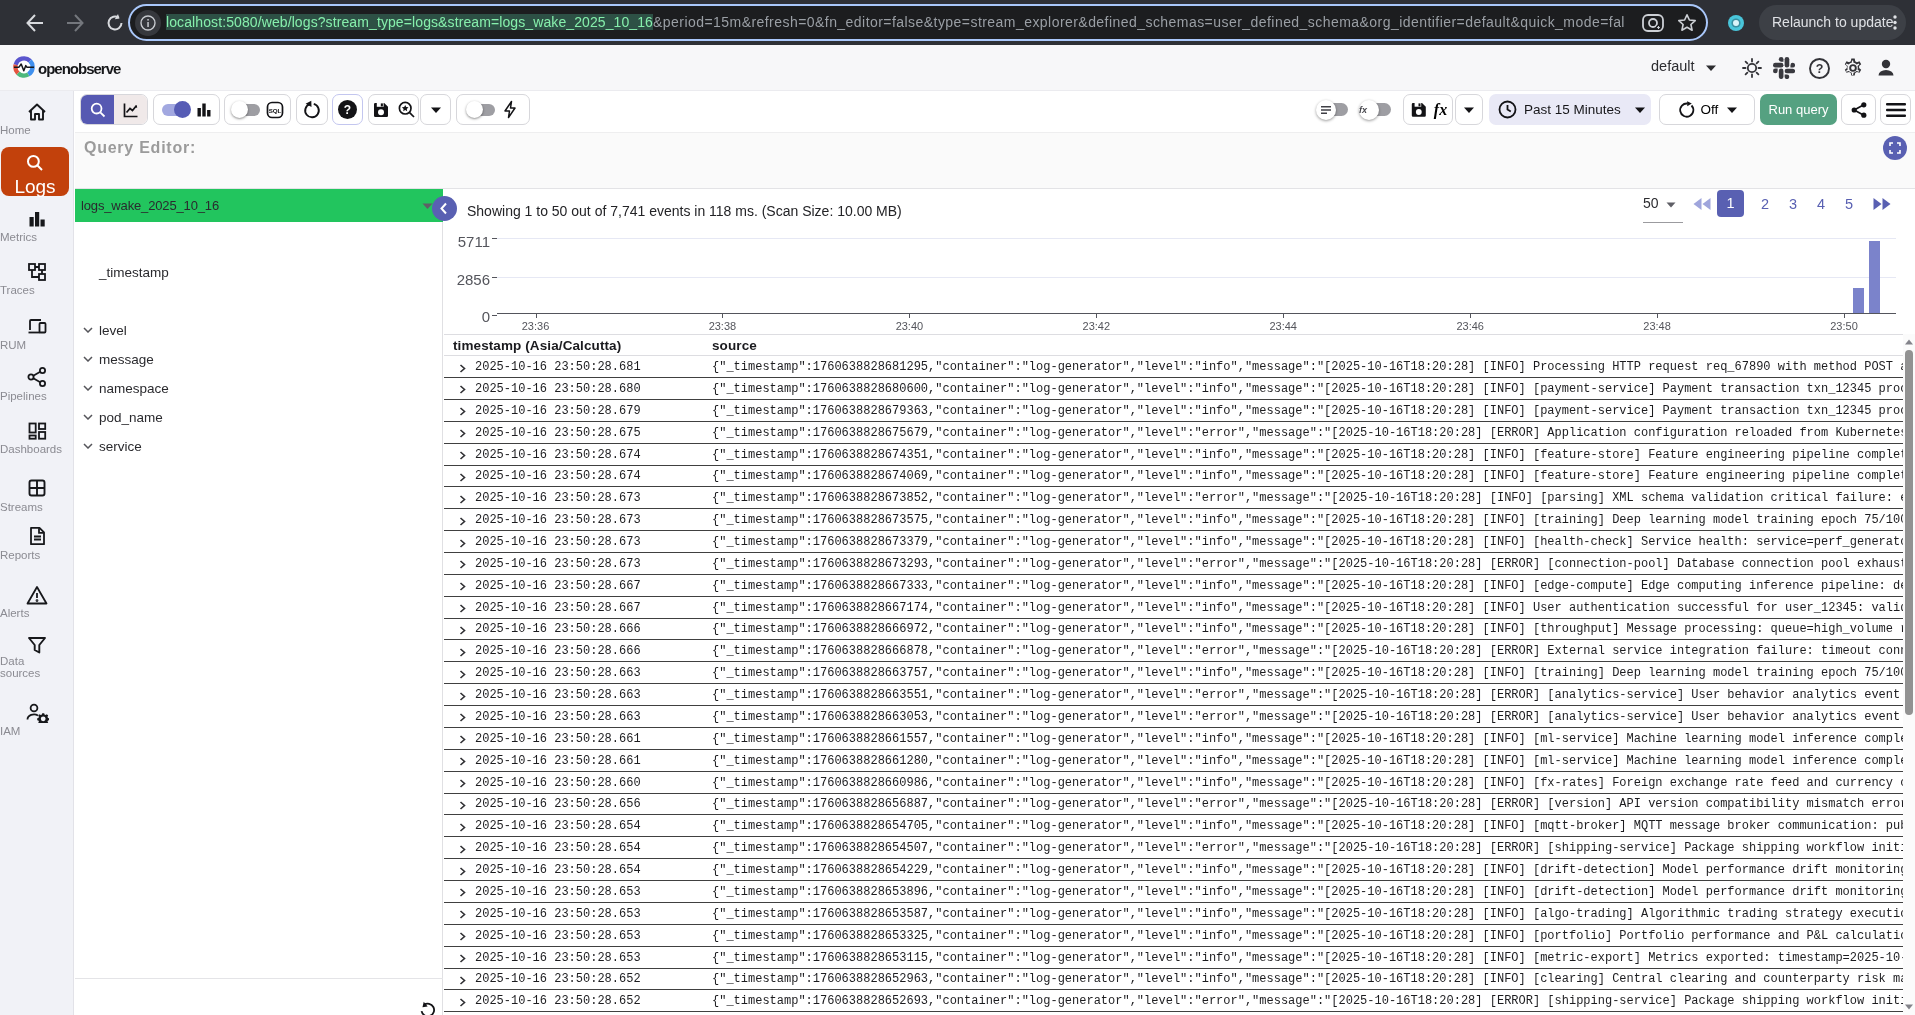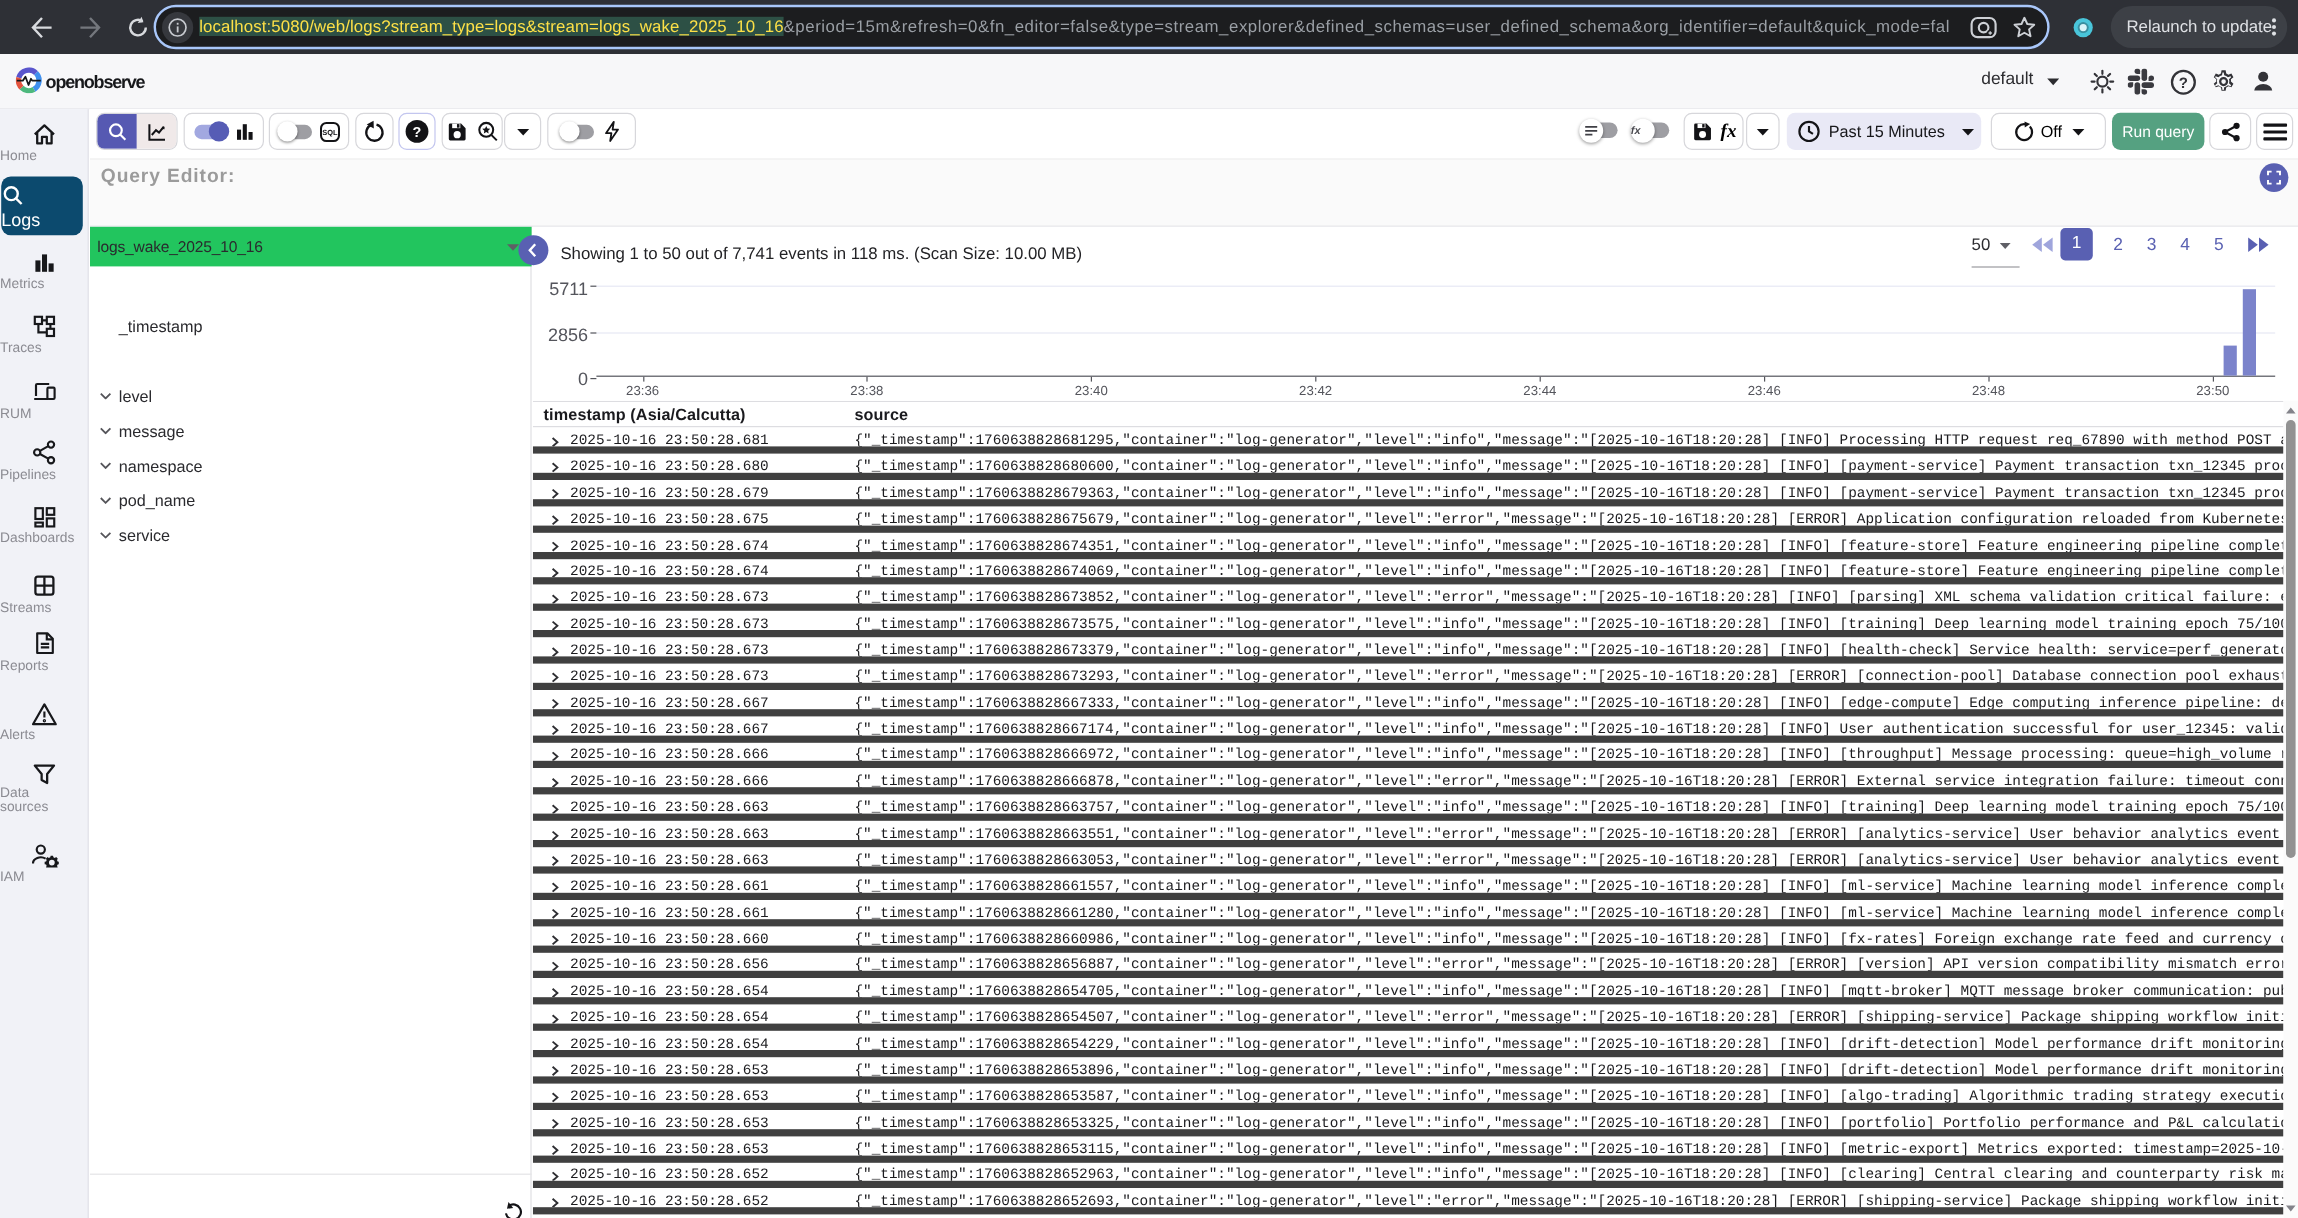--- a/index.html
+++ b/index.html
@@ -1,33 +1,33 @@
 <!DOCTYPE html>
 <html><head><meta charset="utf-8"><style>
 *{margin:0;padding:0;box-sizing:border-box}
 html,body{width:1915px;height:1015px;overflow:hidden;font-family:"Liberation Sans",sans-serif;background:#fff}
 .abs{position:absolute}
 
 #chrome{position:absolute;left:0;top:0;width:1915px;height:45px;background:#2e3036}
 #urlpill{position:absolute;left:128px;top:4px;width:1580px;height:37px;background:#1c1d1f;border:2px solid #a9c7fa;border-radius:19px;overflow:hidden;white-space:nowrap}
 #urlpill .info{position:absolute;left:5px;top:3.5px;width:26px;height:26px;border-radius:50%;background:#36383d}
 #urltext{position:absolute;left:36px;top:0;height:33px;line-height:33px;font-size:14px;color:#9a9fa5;letter-spacing:.1px}
-#urltext .sel{background:#2d5045;color:#fde047}
+#urltext .sel{background:#2d5045;color:#86efac}
 #urltext .rest{letter-spacing:.45px}
 .chromeico{position:absolute;top:0;height:45px;display:flex;align-items:center;justify-content:center}
 #relaunch{position:absolute;left:1759px;top:5px;width:147px;height:35px;background:#3d4046;border-radius:18px;color:#dfe1e5;font-size:14px;line-height:35px;text-align:left;padding-left:13px;white-space:nowrap}
 
 #apphead{position:absolute;left:0;top:45px;width:1915px;height:46px;background:#f7f7f9;border-bottom:1px solid #ebebef}
 #logotext{position:absolute;left:38px;top:60px;font-size:15px;font-weight:bold;color:#17181b;letter-spacing:-1px}
 .hic{position:absolute;top:45px;height:46px;display:flex;align-items:center;justify-content:center}
 
 #sidebar{position:absolute;left:0;top:91px;width:74px;height:924px;background:#f1f2f7;border-right:1px solid #e2e2e8}
 .sbitem{position:absolute;left:0;width:74px;color:#8b8b92;font-size:11.5px}
 .sbitem svg{display:block;margin:0 auto}
-#sblogs{position:absolute;left:1px;top:147px;width:68px;height:49px;background:#0c4a6e;border-radius:8px;color:#fff;font-size:15px}
+#sblogs{position:absolute;left:1px;top:147px;width:68px;height:49px;background:#c2410c;border-radius:8px;color:#fff;text-align:center;font-size:19px}
 
 #toolbar{position:absolute;left:75px;top:91px;width:1840px;height:41px;background:#fff}
 .tbtn{position:absolute;top:94px;height:31px;background:#fff;border:1px solid #d7d7db;border-radius:7px;display:flex;align-items:center;justify-content:center;gap:6px}
 
 #qe{position:absolute;left:75px;top:132px;width:1840px;height:57px;background:#fafafa;border-top:1px solid #eeeeef;border-bottom:1px solid #e3e3e6}
 #qelabel{position:absolute;left:9px;top:6px;font-size:16px;font-weight:bold;color:#9b9b9b;letter-spacing:.75px}
 
 #fields{position:absolute;left:75px;top:189px;width:368px;height:826px;background:#fff;border-right:1px solid #e0e0e3}
 #streamrow{position:absolute;left:0;top:0;width:368px;height:33px;background:#22c55e}
 #streamname{position:absolute;left:6px;top:9px;font-size:13px;letter-spacing:-.15px;color:#2a2a2e}
@@ -46,21 +46,21 @@
 #chart{position:absolute;left:0;top:39px;width:1459px;height:106px}
 .ylab{position:absolute;font-size:15px;color:#54555c;text-align:right;width:40px}
 .xlab{position:absolute;font-size:11px;color:#54555c;width:44px;text-align:center;top:92px}
 .gline{position:absolute;height:1px;background:#e6e8f4}
 #xaxis{position:absolute;left:53px;top:85.4px;width:1399px;height:1px;background:#54555c}
 .tick{position:absolute;top:86px;width:1px;height:4px;background:#54555c}
 .bar{position:absolute;background:#7b83cb}
 
 #tbl{position:absolute;left:0;top:145px;width:1459px;height:681px;overflow:hidden}
 #thead{position:absolute;left:0;top:0;width:1459px;height:22px;border-top:1px solid #dddde1;border-bottom:1px solid #dddde1;font-size:13.5px;font-weight:bold;color:#1a1a1e;letter-spacing:.1px}
-.tr{position:absolute;left:0;width:1459px;height:22px;border-bottom:6px solid #404040;font-family:"Liberation Mono",monospace;font-size:12px;color:#1c1c1f;white-space:pre;overflow:hidden}
+.tr{position:absolute;left:0;width:1459px;height:22px;border-bottom:1px solid #404040;font-family:"Liberation Mono",monospace;font-size:12px;color:#1c1c1f;white-space:pre;overflow:hidden}
 .tr .ts{position:absolute;left:31px;top:4px}
 .tr .src{position:absolute;left:268px;top:4px}
 .tr svg{position:absolute;left:15px;top:7.5px}
 
 #sbtrack{position:absolute;left:1459px;top:145px;width:12px;height:681px;background:#fbfbfb}
 #sbthumb{position:absolute;left:2px;top:16px;width:8px;height:365px;background:#929292;border-radius:4px}
 </style></head><body>
 <div id="chrome">
 <div class="chromeico" style="left:20px;width:30px">
       <svg width="22" height="22" viewBox="0 0 22 22">

